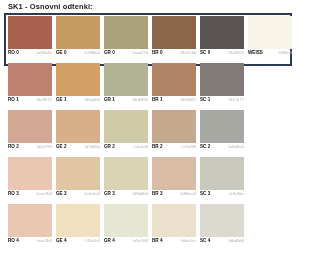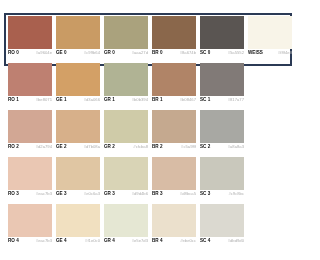--- a/index.html
+++ b/index.html
@@ -61,20 +61,21 @@
     position:absolute;right:0;top:0;
     font-size:4.2px;color:#b0b0b0;
     line-height:6px;white-space:nowrap;
   }
 </style>
 </head>
 <body>
 
 <div id="page">
 
+  <div class="title">SK1 - Osnovni odtenki:</div>
 
   <div class="sel-frame" style="border-color: rgb(43, 58, 85);"></div>
 
   <div class="grid" id="grid">
       <div class="row">
         <div class="cell" style="left: 8px;">
           <div class="chip" style="background: rgb(169, 96, 78);"></div>
           <div class="lbl">
             <span class="nm">RO 0</span>
             <span class="hx">#a9604e</span>

